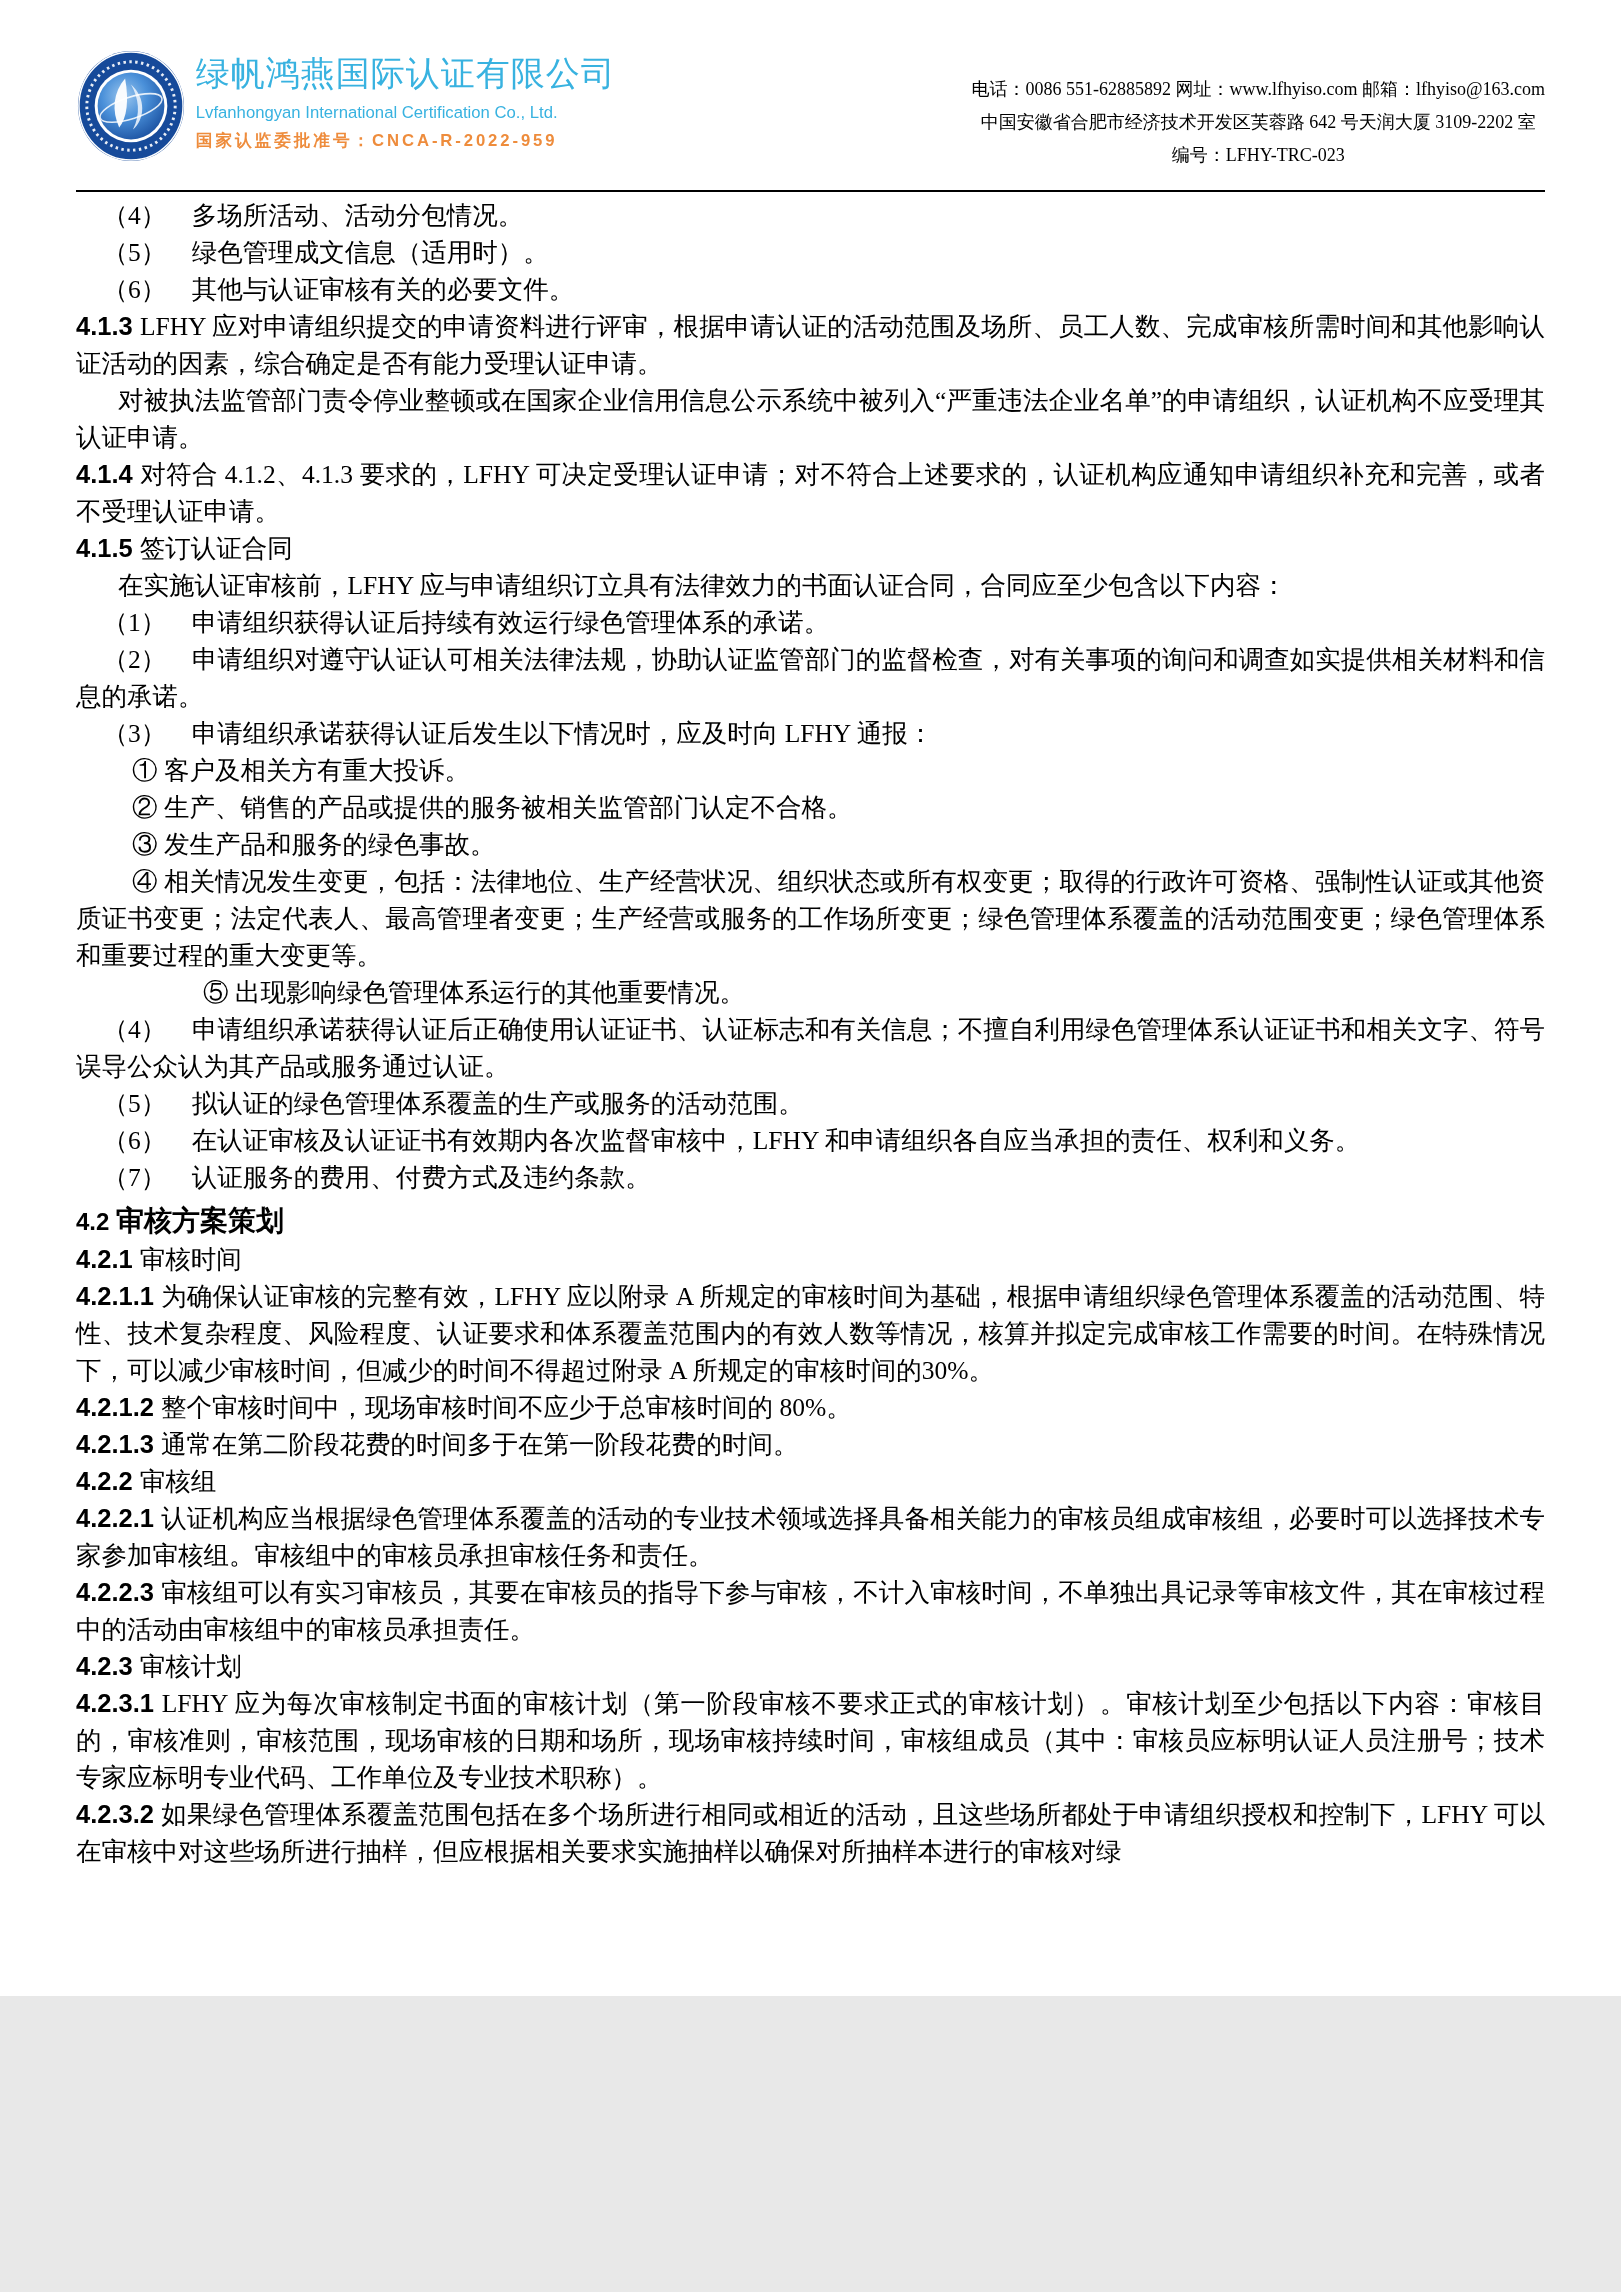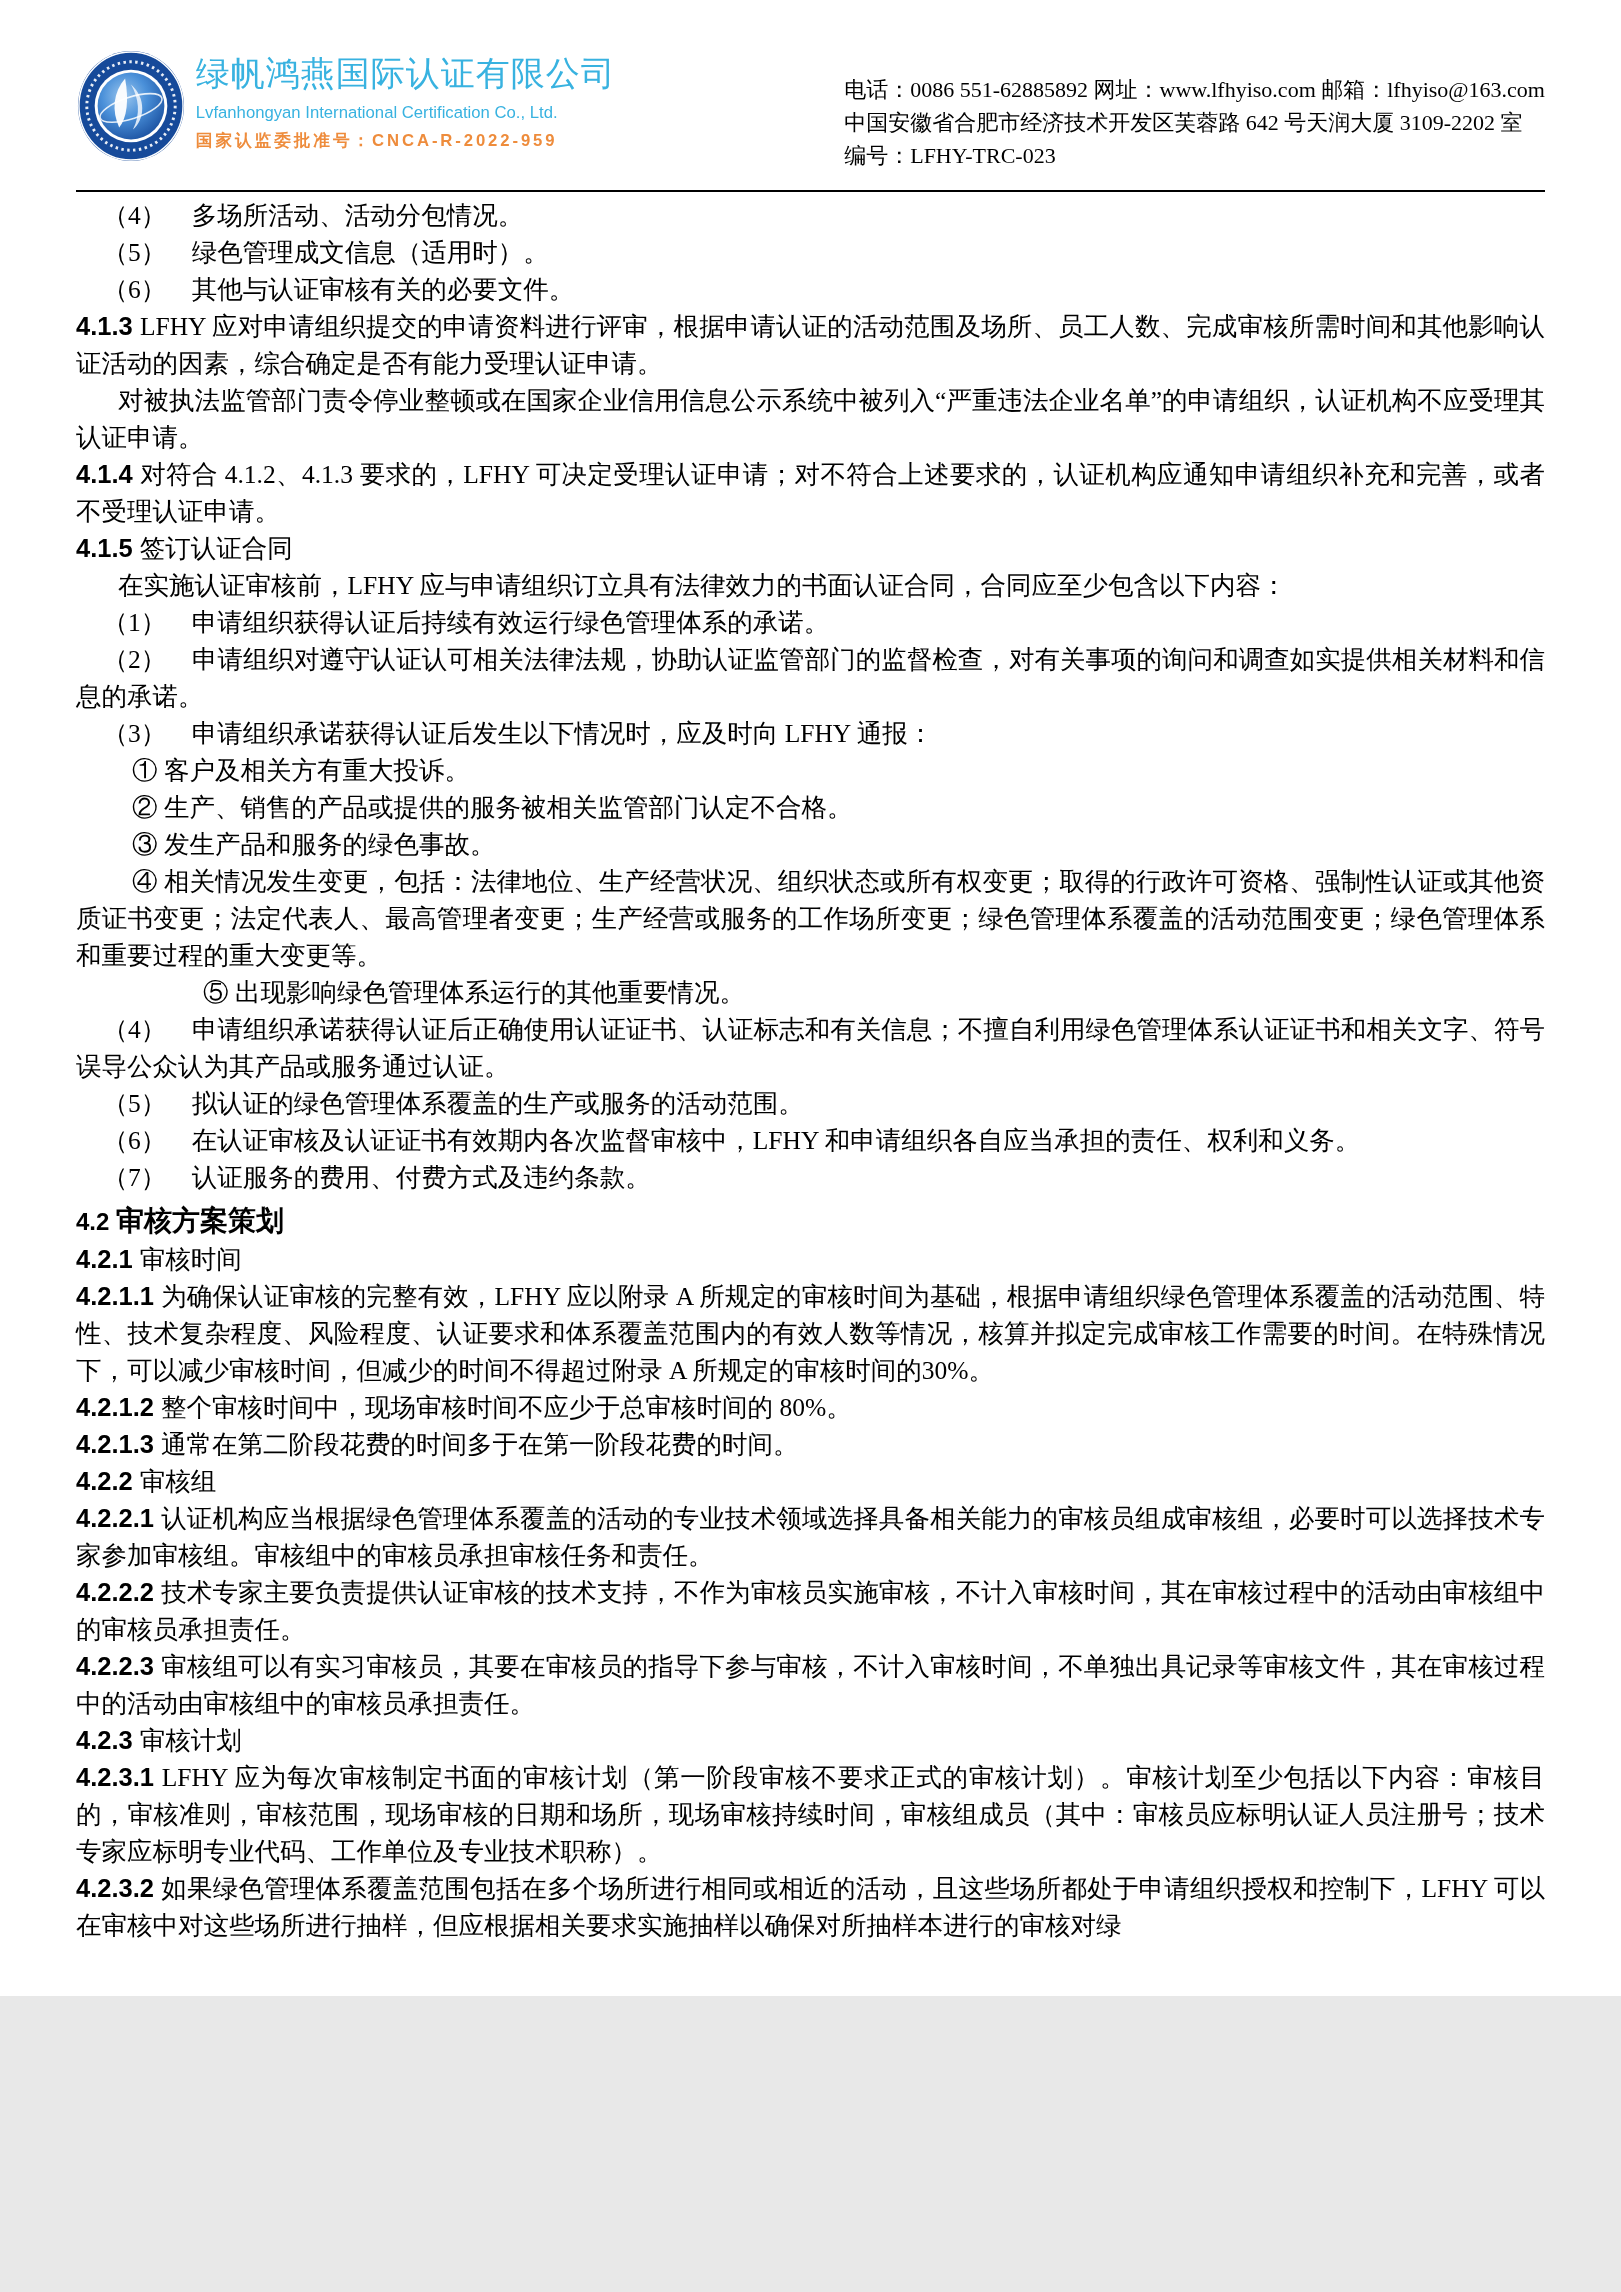--- a/index.html
+++ b/index.html
@@ -25,23 +25,23 @@
   }
   .brand-en{
     font-family:"Liberation Sans","DejaVu Sans",sans-serif;
     font-size:16.7px;line-height:25.5px;
   }
   .brand-approval{
     font-family:"Liberation Sans","DejaVu Sans",sans-serif;
     font-size:16.7px;letter-spacing:2.9px;line-height:29px;font-weight:bold;
   }
   .contact{
-    margin-left:auto;text-align:left;
+    margin-left:auto;text-align:center;
     padding-top:25.5px;
-    font-size:22px;line-height:33px;
+    font-size:18px;line-height:33px;
     white-space:nowrap;
   }
   .head-rule{
     position:absolute;top:190px;left:76px;right:76px;
     border-top:2.9px solid #000;
   }
   
   .content{
     position:absolute;top:197px;left:76px;right:76px;
     font-size:25.5px;line-height:37px;
@@ -131,21 +131,20 @@
       <p class="para item"><span>（5）　拟认证的绿色管理体系覆盖的生产或服务的活动范围。</span></p>
       <p class="para item"><span>（6）　在认证审核及认证证书有效期内各次监督审核中，LFHY 和申请组织各自应当承担的责任、权利和义务。</span></p>
       <p class="para item"><span>（7）　认证服务的费用、付费方式及违约条款。</span></p>
       <p class="para heading"><b class="num">4.2 </b><span>审核方案策划</span></p>
       <p class="para flush"><b class="num">4.2.1 </b><span>审核时间</span></p>
       <p class="para flush"><b class="num">4.2.1.1 </b><span>为确保认证审核的完整有效，LFHY 应以附录 A 所规定的审核时间为基础，根据申请组织绿色管理体系覆盖的活动范围、特性、技术复杂程度、风险程度、认证要求和体系覆盖范围内的有效人数等情况，核算并拟定完成审核工作需要的时间。在特殊情况下，可以减少审核时间，但减少的时间不得超过附录 A 所规定的审核时间的30%。</span></p>
       <p class="para flush"><b class="num">4.2.1.2 </b><span>整个审核时间中，现场审核时间不应少于总审核时间的 80%。</span></p>
       <p class="para flush"><b class="num">4.2.1.3 </b><span>通常在第二阶段花费的时间多于在第一阶段花费的时间。</span></p>
       <p class="para flush"><b class="num">4.2.2 </b><span>审核组</span></p>
       <p class="para flush"><b class="num">4.2.2.1 </b><span>认证机构应当根据绿色管理体系覆盖的活动的专业技术领域选择具备相关能力的审核员组成审核组，必要时可以选择技术专家参加审核组。审核组中的审核员承担审核任务和责任。</span></p>
-      <p class="para flush"><b class="num">4.2.2.2 </b><span>技术专家主要负责提供认证审核的技术支持，不作为审核员实施审核，不计入审核时间，其在审核过程中的活动由审核组中的审核员承担责任。</span></p>
       <p class="para flush"><b class="num">4.2.2.3 </b><span>审核组可以有实习审核员，其要在审核员的指导下参与审核，不计入审核时间，不单独出具记录等审核文件，其在审核过程中的活动由审核组中的审核员承担责任。</span></p>
       <p class="para flush"><b class="num">4.2.3 </b><span>审核计划</span></p>
       <p class="para flush"><b class="num">4.2.3.1 </b><span>LFHY 应为每次审核制定书面的审核计划（第一阶段审核不要求正式的审核计划）。审核计划至少包括以下内容：审核目的，审核准则，审核范围，现场审核的日期和场所，现场审核持续时间，审核组成员（其中：审核员应标明认证人员注册号；技术专家应标明专业代码、工作单位及专业技术职称）。</span></p>
       <p class="para flush"><b class="num">4.2.3.2 </b><span>如果绿色管理体系覆盖范围包括在多个场所进行相同或相近的活动，且这些场所都处于申请组织授权和控制下，LFHY 可以在审核中对这些场所进行抽样，但应根据相关要求实施抽样以确保对所抽样本进行的审核对绿</span></p>
     </div>
 
   <div class="footer">
     <span>第 5 页 共 12 页</span>
   </div>
 

